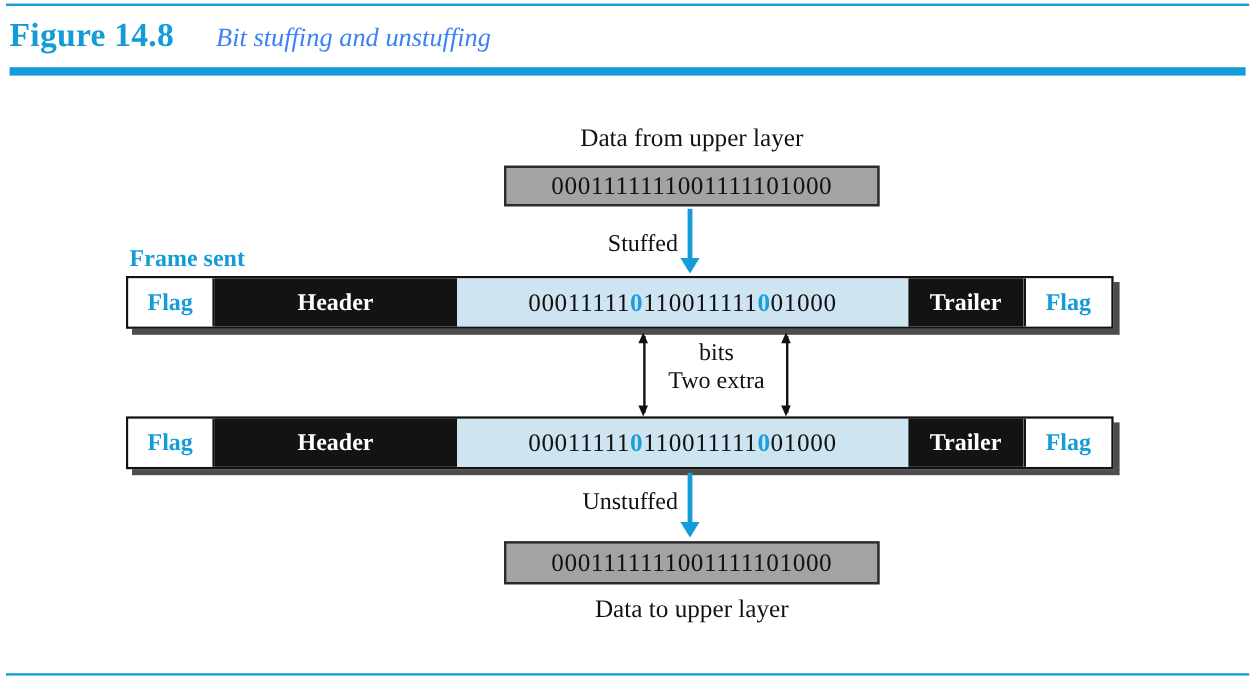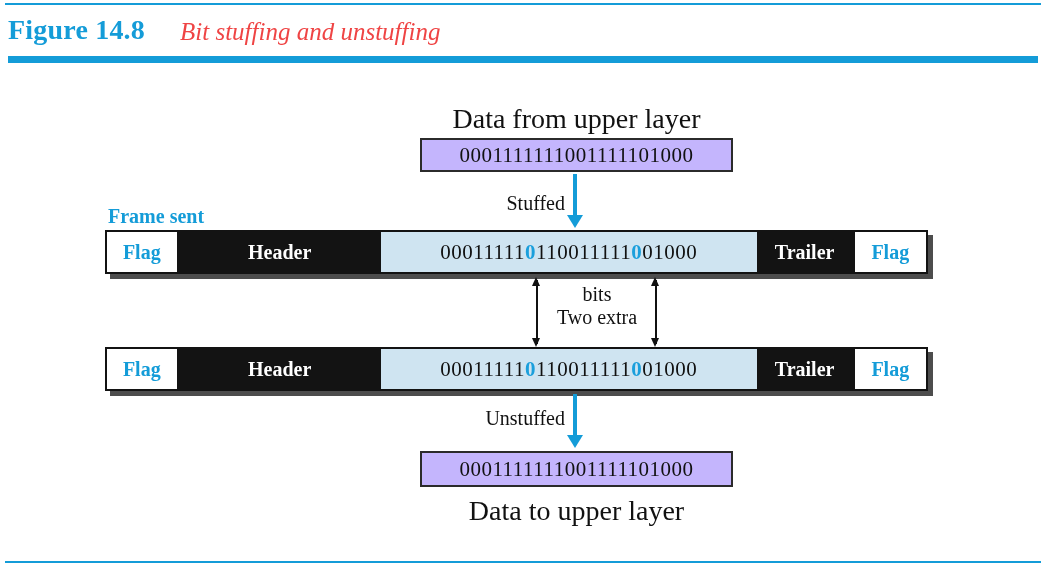--- a/index.html
+++ b/index.html
@@ -19,46 +19,46 @@
     position: absolute; left: 5px; top: 3px; width: 1036px; height: 2px;
     background: #149cd8;
   }
   .figure-label {
     position: absolute; left: 8px; top: 14px;
     font-size: 28px; font-weight: bold; color: #149cd8;
     letter-spacing: 0.2px;
   }
   .figure-title {
     position: absolute; left: 180px; top: 18px;
-    font-size: 25px; font-style: italic; color: #ef4444;
+    font-size: 22px; font-style: italic; color: #3b82f6;
   }
   .accent-bar {
     position: absolute; left: 8px; top: 56px; width: 1030px; height: 7px;
     background: #149cd8;
   }
   .bottom-rule {
     position: absolute; left: 5px; top: 561px; width: 1036px; height: 2px;
     background: #149cd8;
   }
 
   
   .caption {
-    position: absolute; font-size: 28px; color: #111; text-align: center;
+    position: absolute; font-size: 21px; color: #111; text-align: center;
   }
   .frame-label {
     position: absolute; font-size: 20px; font-weight: bold; color: #149cd8;
   }
   .arrow-label {
     position: absolute; font-size: 20px; color: #111; text-align: right;
   }
 
   
   .data-box {
     position: absolute; width: 313px;
-    background: #c4b5fd; border: 2px solid #2b2b2b;
+    background: #a3a3a3; border: 2px solid #2b2b2b;
     display: flex; align-items: center; justify-content: center;
     font-size: 21px; color: #111; letter-spacing: 0.5px;
   }
 
   
   .frame-bar {
     position: absolute; left: 105px; width: 823px; height: 44px;
     display: flex; border: 2px solid #131313;
     box-shadow: 5px 5px 0 #4d4d4d;
     background: #fff;

